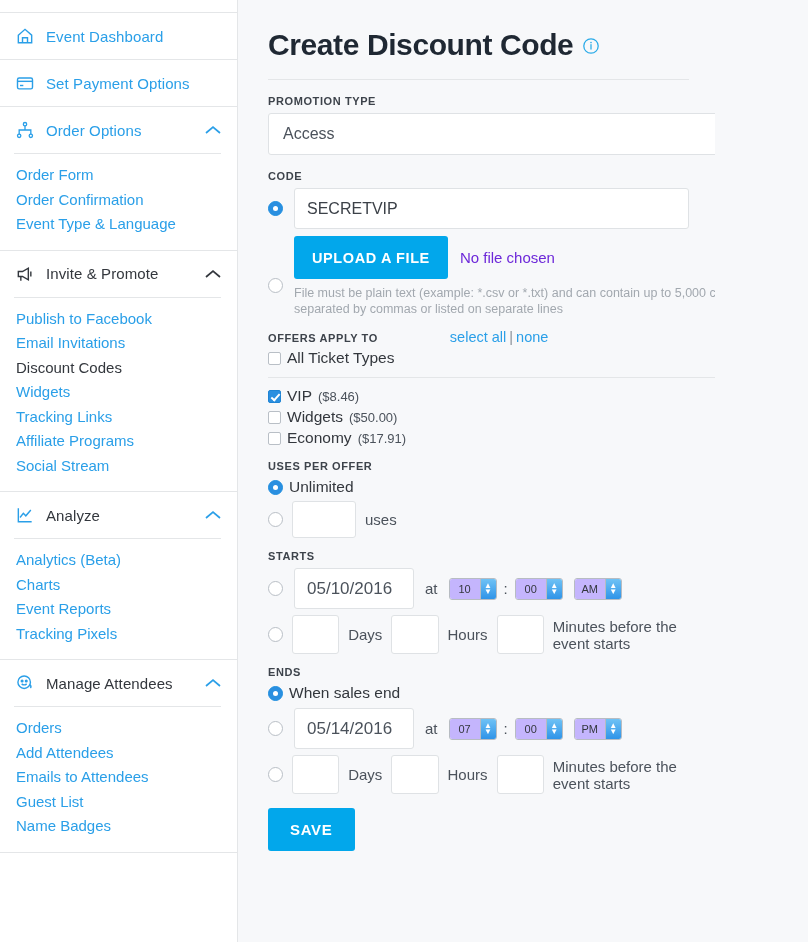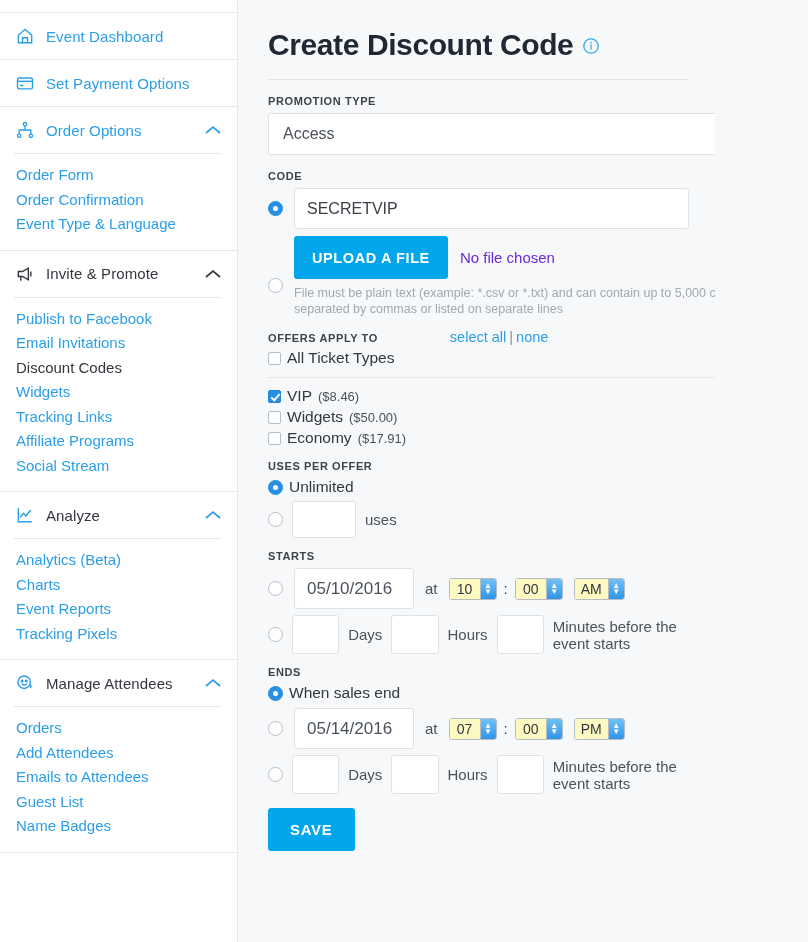--- a/index.html
+++ b/index.html
@@ -182,23 +182,23 @@
     height: 22px;
     border: 1px solid #b7bcc2;
     border-radius: 3px;
     background: #fff;
     overflow: hidden;
   }
   .spin .val {
     min-width: 30px;
     padding: 8px 6px;
     display: flex; align-items: center; justify-content: center;
-    font-size: 14px;
+    font-size: 11px;
     color: #33373d;
-    background: #fef9c3;
+    background: #c4b5fd;
   }
   .spin .arrows {
     width: 16px;
     background: linear-gradient(#6fc2f5, #2f94e8);
     border-left: 1px solid #b7bcc2;
     display: flex; align-items: center; justify-content: center;
     color: #fff;
     font-size: 8px;
     line-height: 6px;
     flex-direction: column;

